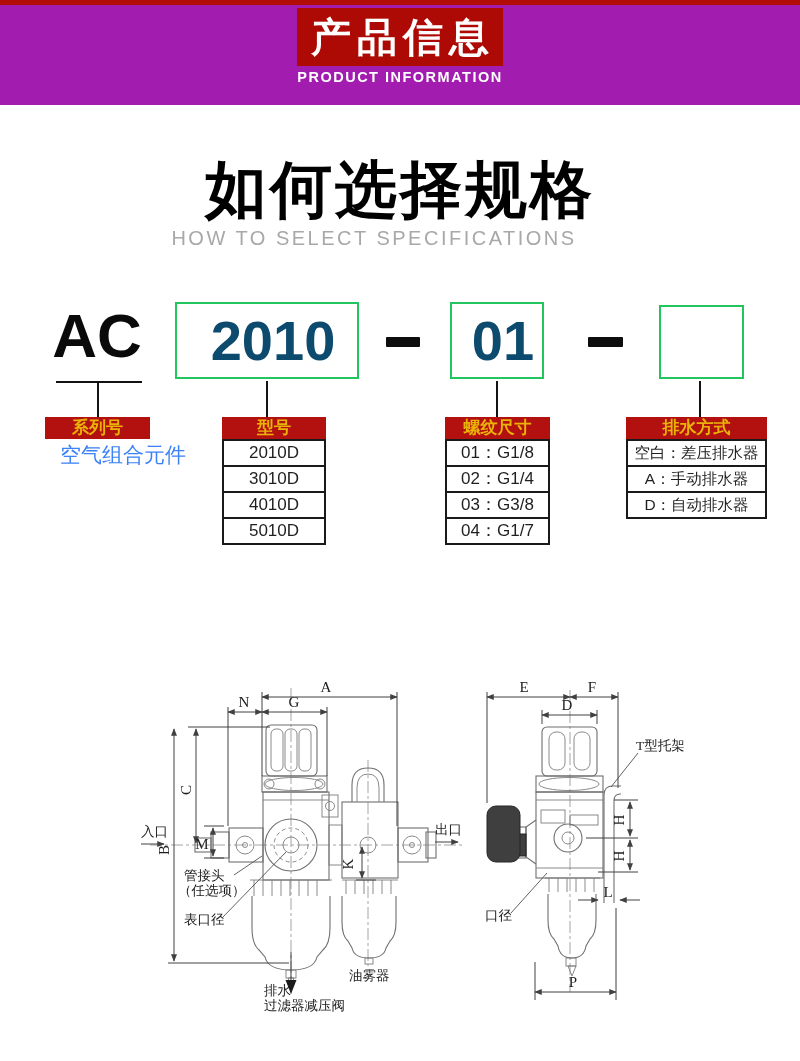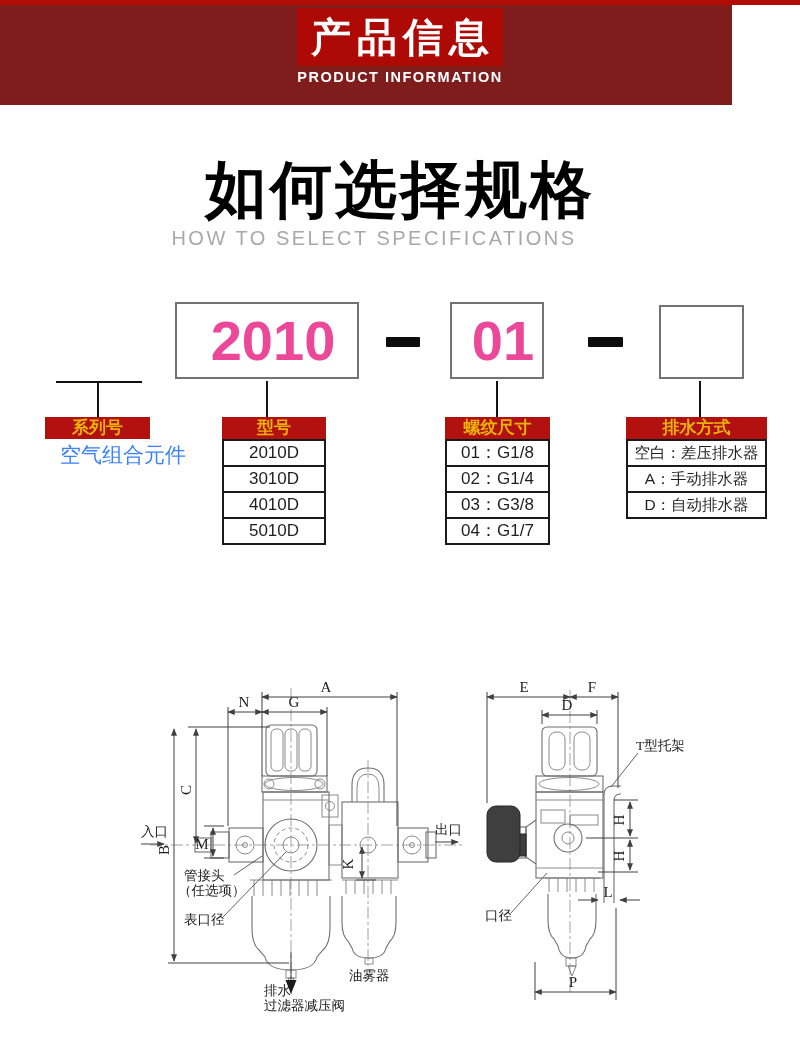--- a/index.html
+++ b/index.html
@@ -1,36 +1,36 @@
 <!DOCTYPE html>
 <html><head>
 <meta charset="utf-8">
 <style>
   html,body{margin:0;padding:0;background:#fff;}
   .page{position:relative;width:800px;height:1061px;background:#ffffff;overflow:hidden;
         font-family:"Liberation Sans",sans-serif;}
   
-  .banner{position:absolute;left:0;top:0;width:732px;height:105px;background:#7f1d1d;}
+  .banner{position:absolute;left:0;top:0;width:800px;height:105px;background:#a21caf;}
   .banner-topline{position:absolute;left:0;top:0;width:800px;height:5px;background:#b20c06;}
   .banner-box{position:absolute;left:297px;top:8px;width:206px;height:58px;background:#ad0a05;
               display:flex;align-items:center;justify-content:center;}
   .banner-title{color:#fff;font-size:40px;font-weight:bold;letter-spacing:6px;padding-left:6px;white-space:nowrap;}
   .banner-sub{position:absolute;left:0;top:69px;width:800px;text-align:center;color:#ffffff;
               font-size:14.5px;letter-spacing:1.5px;font-weight:bold;}
   
   .sec-title{position:absolute;left:0;top:148px;width:800px;text-align:center;color:#000;
              font-size:62px;font-weight:bold;letter-spacing:3px;}
   .sec-sub{position:absolute;left:0;top:227px;width:748px;text-align:center;color:#a8a8a8;
            font-size:20px;letter-spacing:2.5px;}
   
   .model-ac{position:absolute;left:50px;top:294px;width:94px;text-align:center;
             font-size:62px;font-weight:bold;color:#0a0a0a;line-height:84px;}
   .ac-underline{position:absolute;left:56px;top:381px;width:86px;height:2px;background:#111;}
-  .model-box{position:absolute;border:2px solid #737373;display:flex;align-items:center;
-             justify-content:center;font-weight:bold;color:#ec4899;box-sizing:border-box;padding-left:12px;}
+  .model-box{position:absolute;border:2px solid #22c55e;display:flex;align-items:center;
+             justify-content:center;font-weight:bold;color:#0c4a6e;box-sizing:border-box;padding-left:12px;}
   .box-model{left:175px;top:302px;width:184px;height:77px;font-size:56px;}
   .box-thread{left:450px;top:302px;width:94px;height:77px;font-size:56px;}
   .box-drain{left:659px;top:305px;width:85px;height:74px;}
   .dash{position:absolute;height:10px;background:#0d0d0d;border-radius:1px;}
   .dash1{left:386px;top:337px;width:34px;}
   .dash2{left:588px;top:337px;width:35px;}
   .connector{position:absolute;width:2px;background:#141414;}
   .conn1{left:97px;top:383px;height:34px;}
   .conn2{left:266px;top:381px;height:36px;}
   .conn3{left:496px;top:381px;height:36px;}
@@ -72,20 +72,21 @@
     <div class="banner-topline"></div>
     <div class="banner-box">
       <span class="banner-title">产品信息</span>
     </div>
     <div class="banner-sub">PRODUCT INFORMATION</div>
   </div>
 
   <div class="sec-title">如何选择规格</div>
   <div class="sec-sub">HOW TO SELECT SPECIFICATIONS</div>
 
+  <div class="model-ac">AC</div>
   <div class="ac-underline"></div>
   <div class="model-box box-model">2010</div>
   <div class="dash dash1"></div>
   <div class="model-box box-thread">01</div>
   <div class="dash dash2"></div>
   <div class="model-box box-drain"></div>
 
   <div class="connector conn1"></div>
   <div class="connector conn2"></div>
   <div class="connector conn3"></div>

